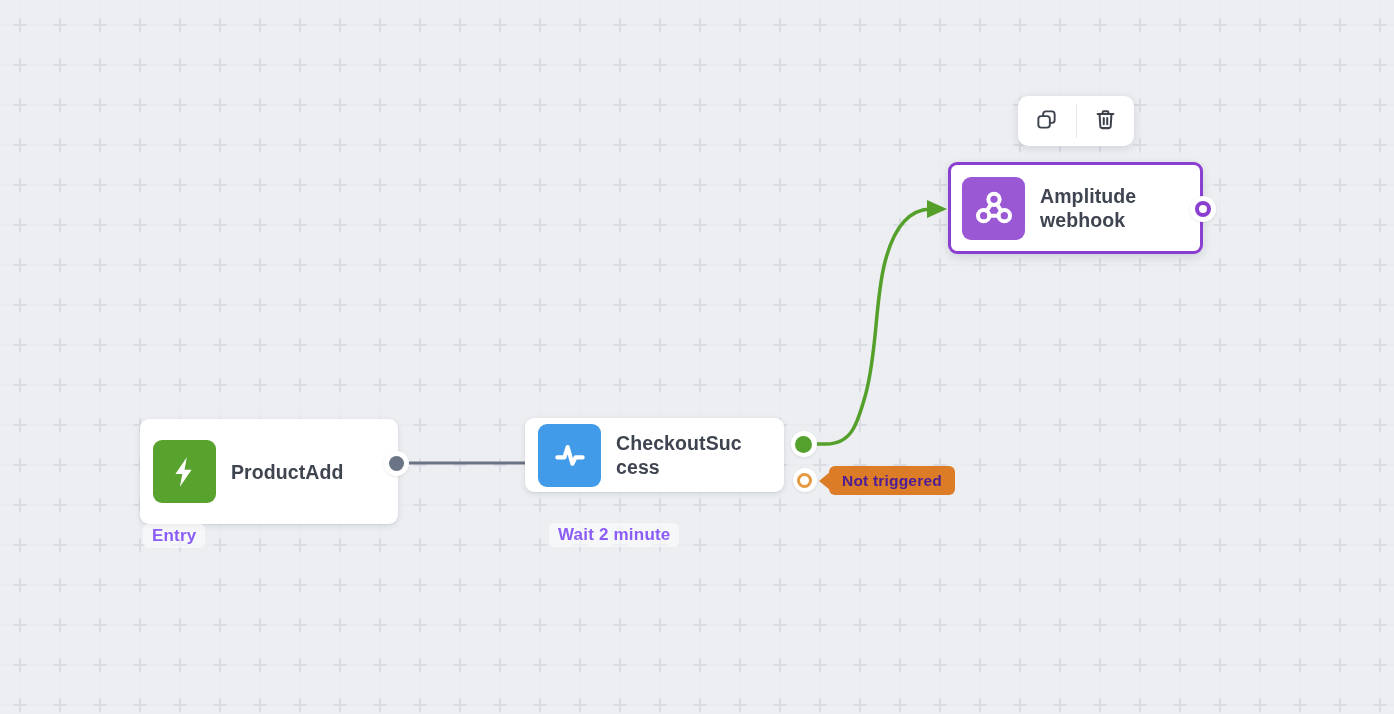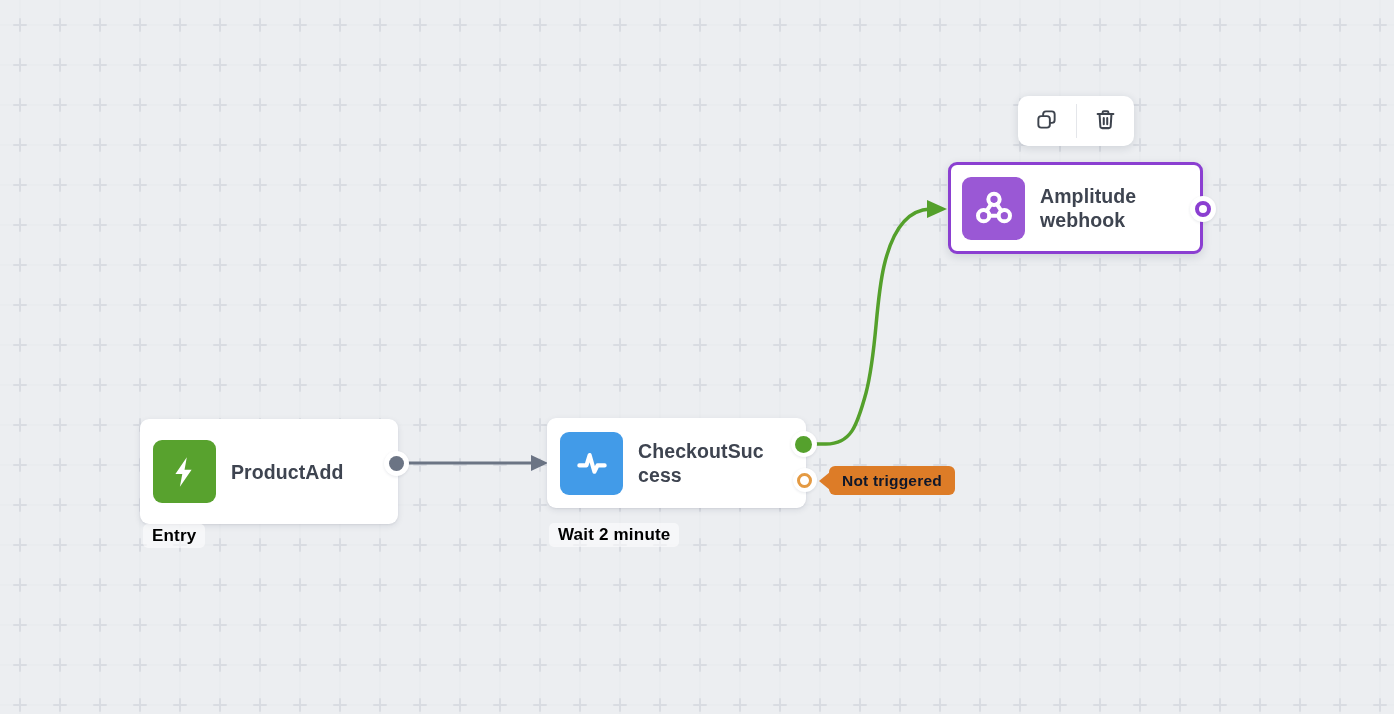--- a/index.html
+++ b/index.html
@@ -58,36 +58,36 @@
     position: absolute;
     border-radius: 50%;
     cursor: crosshair;
   }
 
   
   .chip {
     position: absolute;
     font-size: 17px;
     font-weight: 700;
-    color: #000000;
+    color: #8b5cf6;
     background: rgba(255,255,255,0.55);
     border-radius: 5px;
     padding: 2px 9px;
     letter-spacing: 0.2px;
   }
 
   
   .status-badge {
     position: absolute;
     height: 29px;
     line-height: 29px;
     padding: 0 13px;
     border-radius: 6px;
     background: #dd7c27;
-    color: #0f172a;
+    color: #4c1d95;
     font-size: 15.5px;
     font-weight: 700;
     letter-spacing: 0.2px;
     white-space: nowrap;
   }
   .status-badge::before {
     content: "";
     position: absolute;
     left: -10px; top: 50%;
     transform: translateY(-50%);
@@ -149,21 +149,21 @@
     <div class="node-icon" style="background: rgb(88, 162, 46);">
       <svg width="36" height="36" viewBox="0 0 24 24" fill="#ffffff">
         <path d="M13.2 2.2 L5.6 13.4 h4.6 L8.6 21.8 l7.8 -11.3 h-4.7 z"></path>
       </svg>
     </div>
     <div class="node-title">
       <div>ProductAdd</div>
     </div>
   </div>
 
-  <div class="node" style="left:547px; top:418px; width:259px; height:90px;">
+  <div class="node" style="left:525px; top:418px; width:259px; height:74px;">
     <div class="node-icon" style="background: rgb(66, 155, 232);">
       <svg width="38" height="38" viewBox="0 0 24 24" fill="none" stroke="#ffffff" stroke-width="2.6" stroke-linecap="round" stroke-linejoin="round">
         <polyline points="4 13.5 8.5 13.5 10.5 7 13.5 17.5 15.5 13.5 20 13.5"></polyline>
       </svg>
     </div>
     <div class="node-title">
       <div>CheckoutSuc</div>
       <div>cess</div>
     </div>
   </div>

